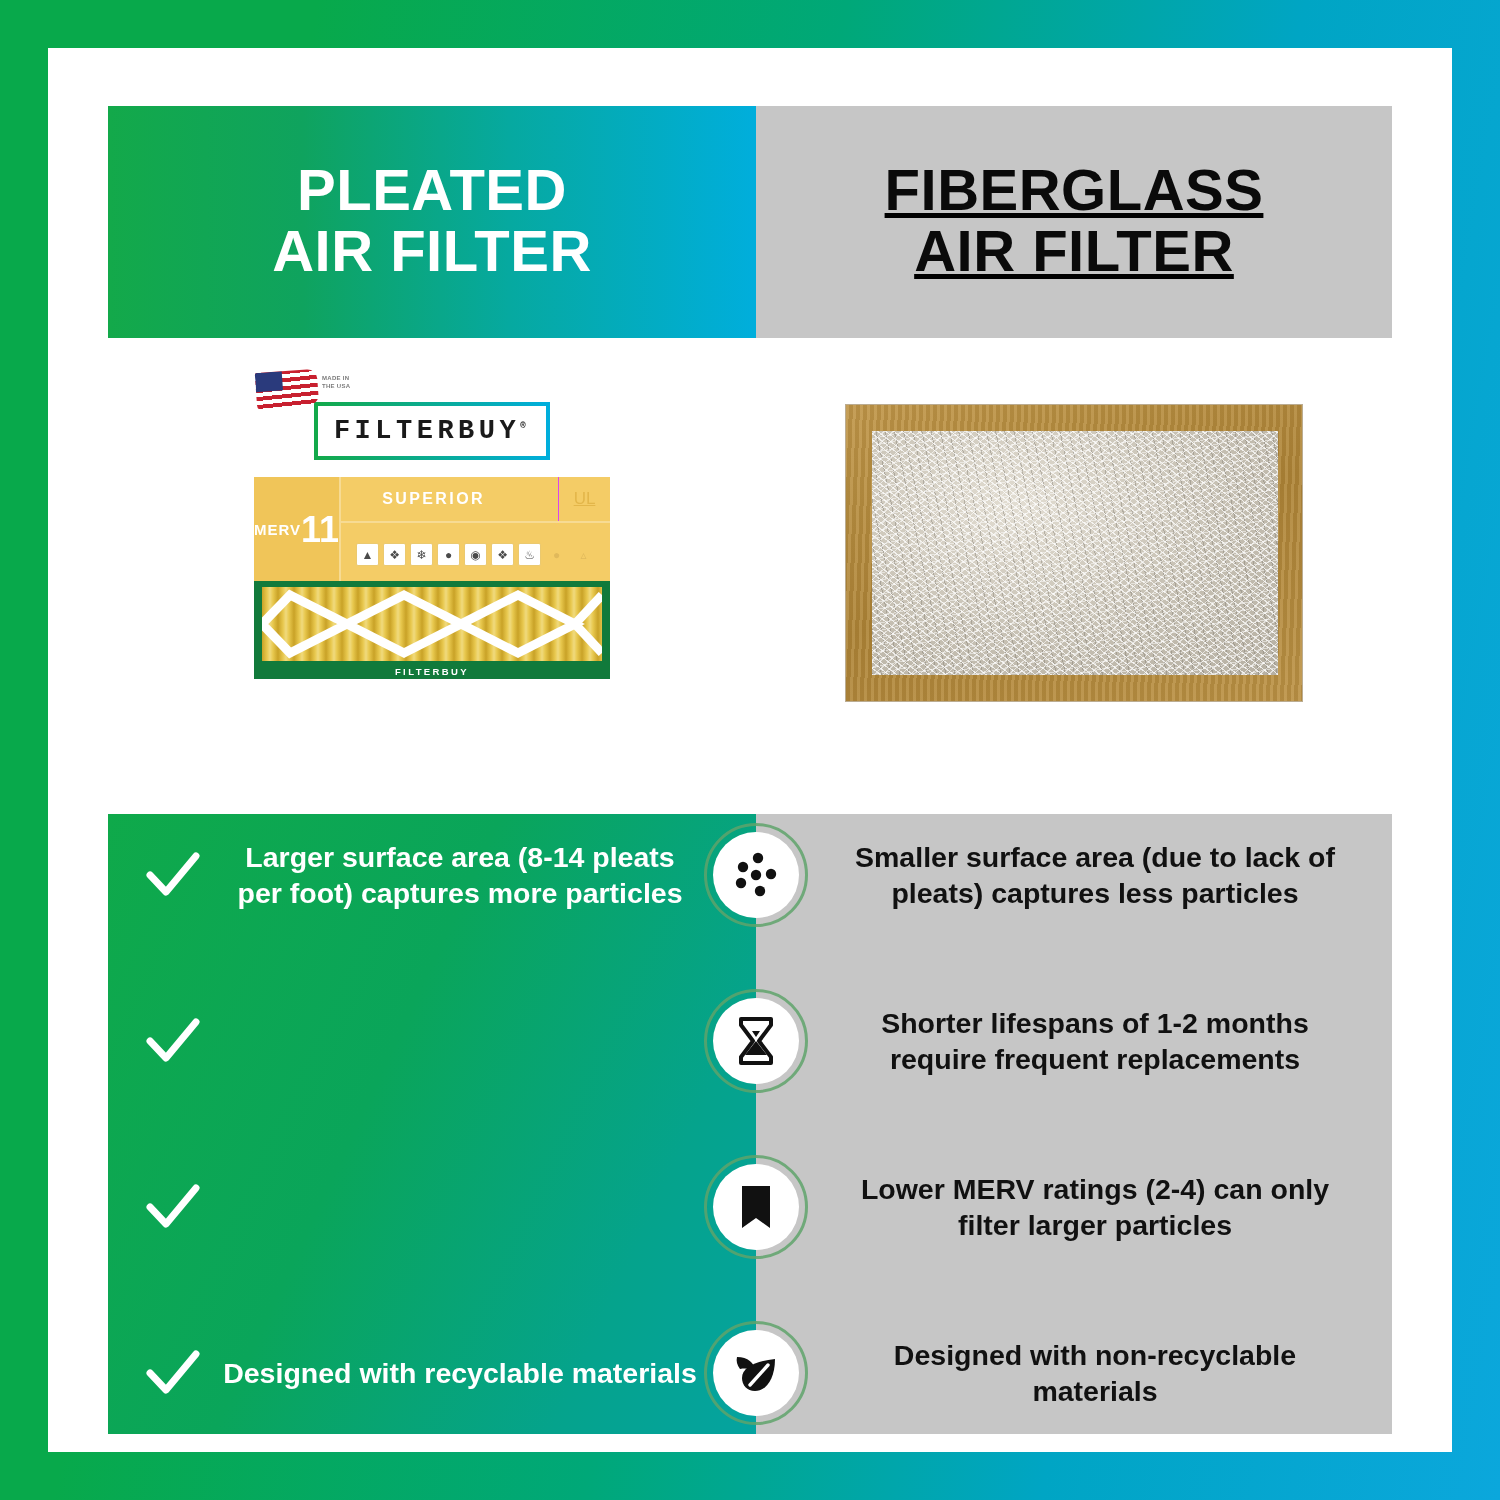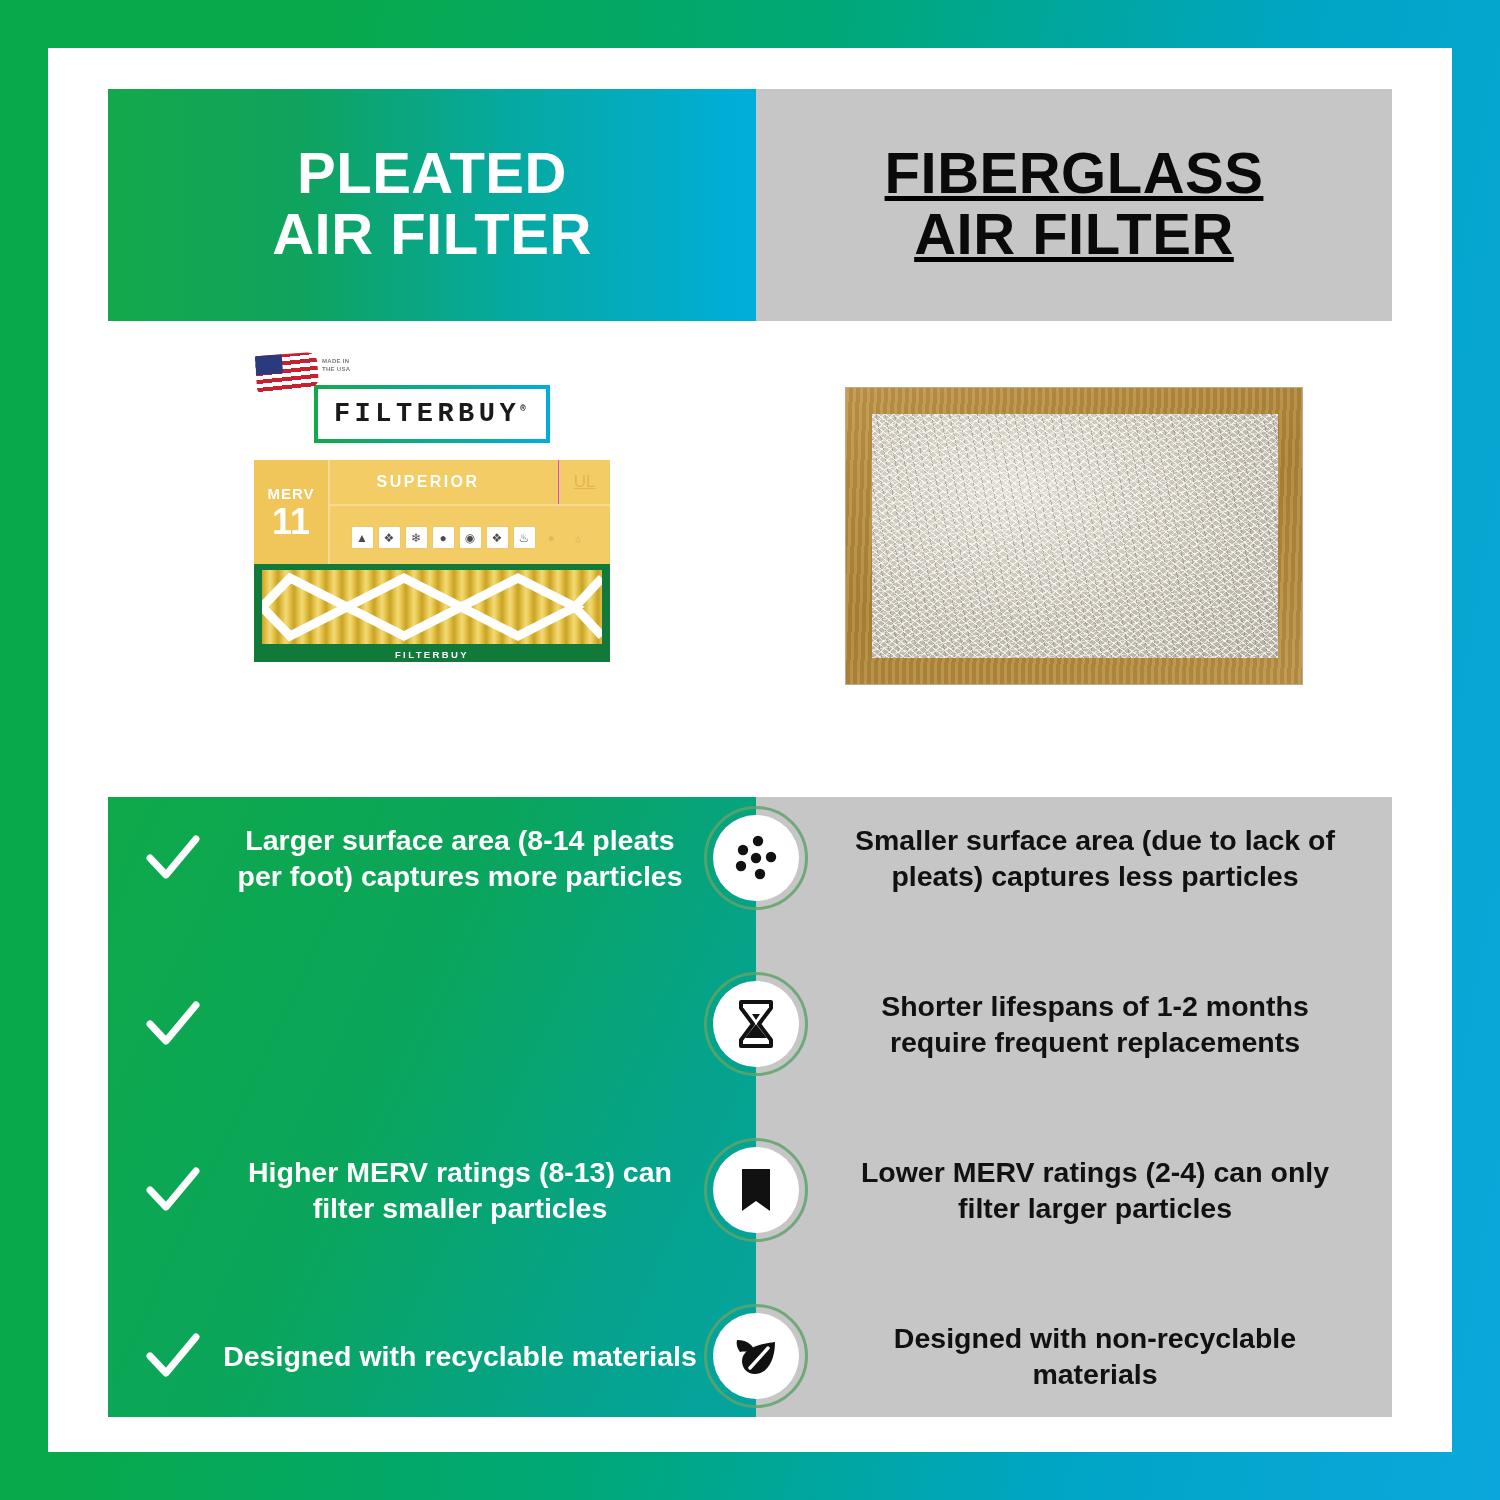--- a/index.html
+++ b/index.html
@@ -18,21 +18,21 @@
     width: 1500px;
     height: 1500px;
     background: linear-gradient(100deg, #08A94B 0%, #08A94B 18%, #00A878 48%, #00A5C4 74%, #0BA7DC 100%);
     padding: 48px;
   }
   .frame-inner {
     position: relative;
     width: 100%;
     height: 100%;
     background: #ffffff;
-    padding: 41px 60px 60px 60px;
+    padding: 58px 60px 60px 60px;
   }
 
   
   .header-band {
     display: flex;
     width: 100%;
     height: 232px;
   }
   .header-left {
     flex: 0 0 648px;
@@ -151,21 +151,21 @@
 
   .fb-merv-row {
     display: flex;
     height: 104px;
     background: #F4CC66;
   }
   .fb-merv {
     flex: 0 0 76px;
     background: #F0C559;
     display: flex;
-    flex-direction: column;
+    flex-direction: row;
     align-items: center;
     justify-content: center;
     color: #ffffff;
     border-right: 2px solid #F7DB93;
   }
   .fb-merv-label { font-size: 15px; font-weight: 700; letter-spacing: 1px; }
   .fb-merv-num { font-size: 36px; font-weight: 700; line-height: 1; margin-top: 2px; }
   .fb-merv-right { flex: 1 1 auto; display: flex; flex-direction: column; }
   .fb-superior-row {
     flex: 0 0 46px;
@@ -491,21 +491,20 @@
           </div>
         </div>
 
         <div class="row">
           <div class="row-left">
             <div class="check">
               <svg width="58" height="58" viewBox="0 0 58 58">
                 <path d="M6 29 L22 46 L52 10" fill="none" stroke="#ffffff" stroke-width="7" stroke-linecap="round" stroke-linejoin="round"></path>
               </svg>
             </div>
-            <div class="row-left-text">Higher MERV ratings (8-13) can filter smaller particles</div>
           </div>
           <div class="row-right">Lower MERV ratings (2-4) can only filter larger particles</div>
           <div class="mid-icon">
             <div class="mid-icon-inner">
               <svg width="52" height="52" viewBox="0 0 52 52">
                 <path d="M12 5 h28 v42 l-14 -10 l-14 10 z" fill="#111111"></path>
               </svg>
             </div>
           </div>
         </div>

